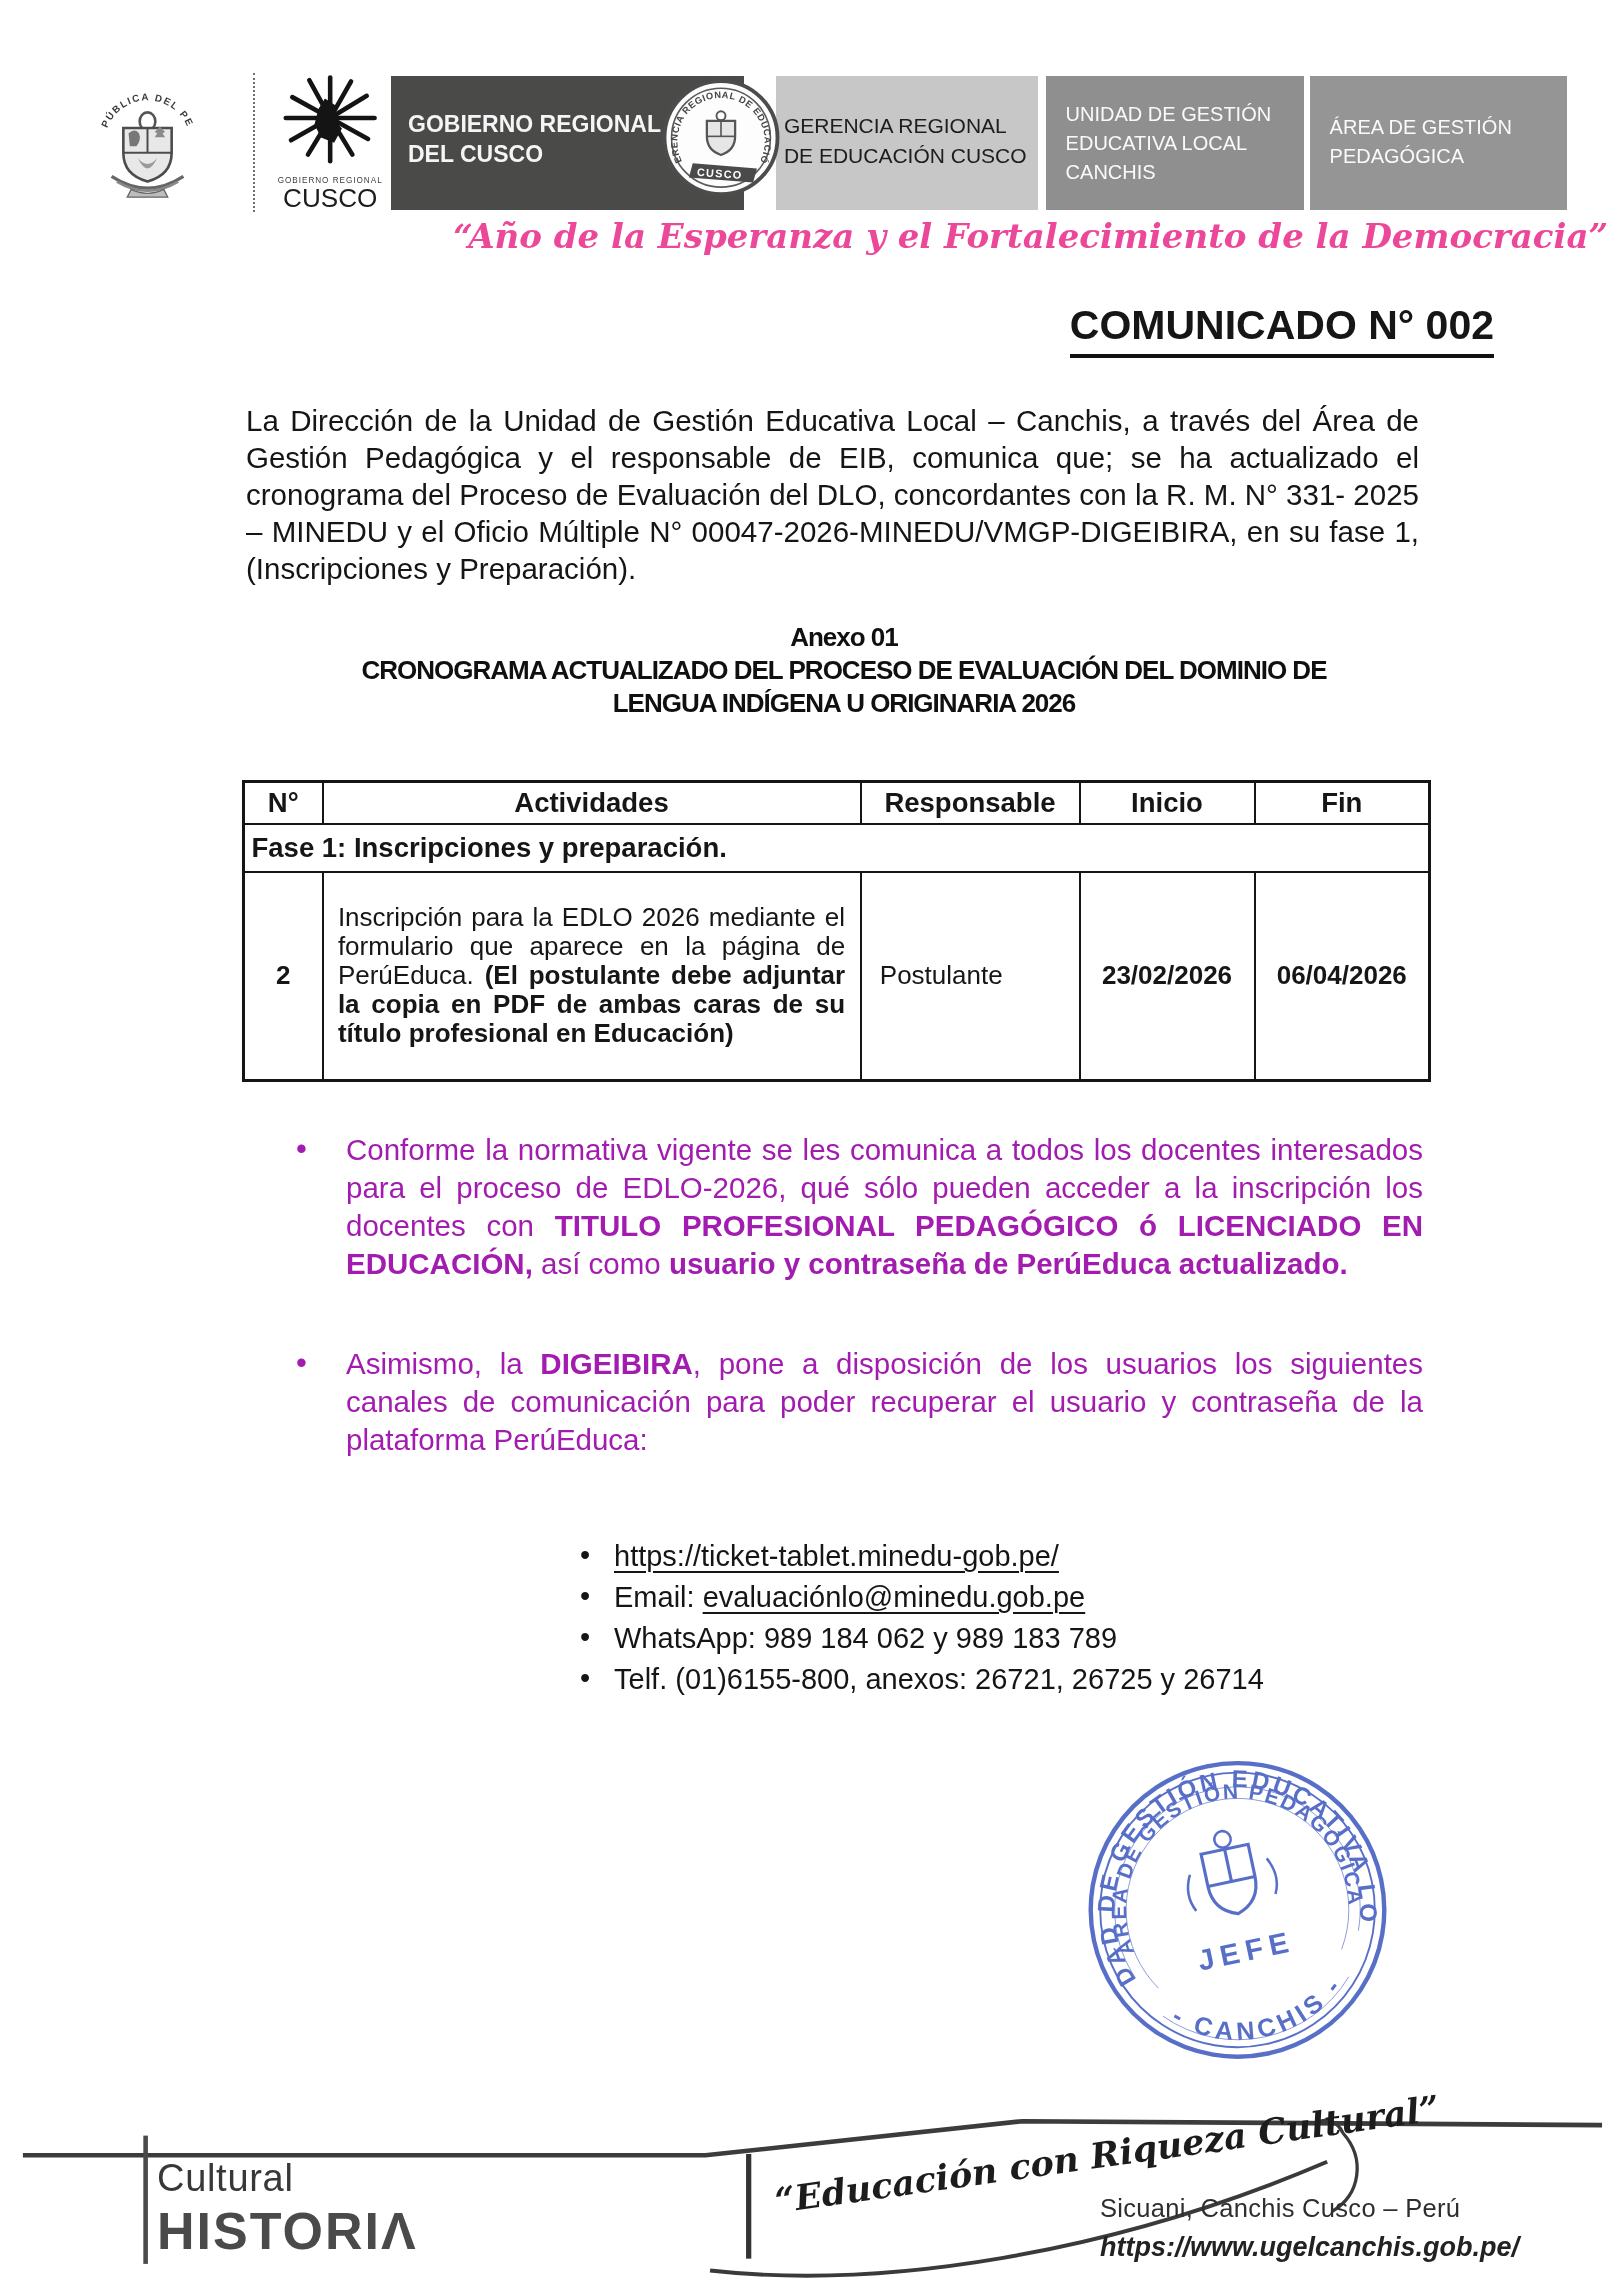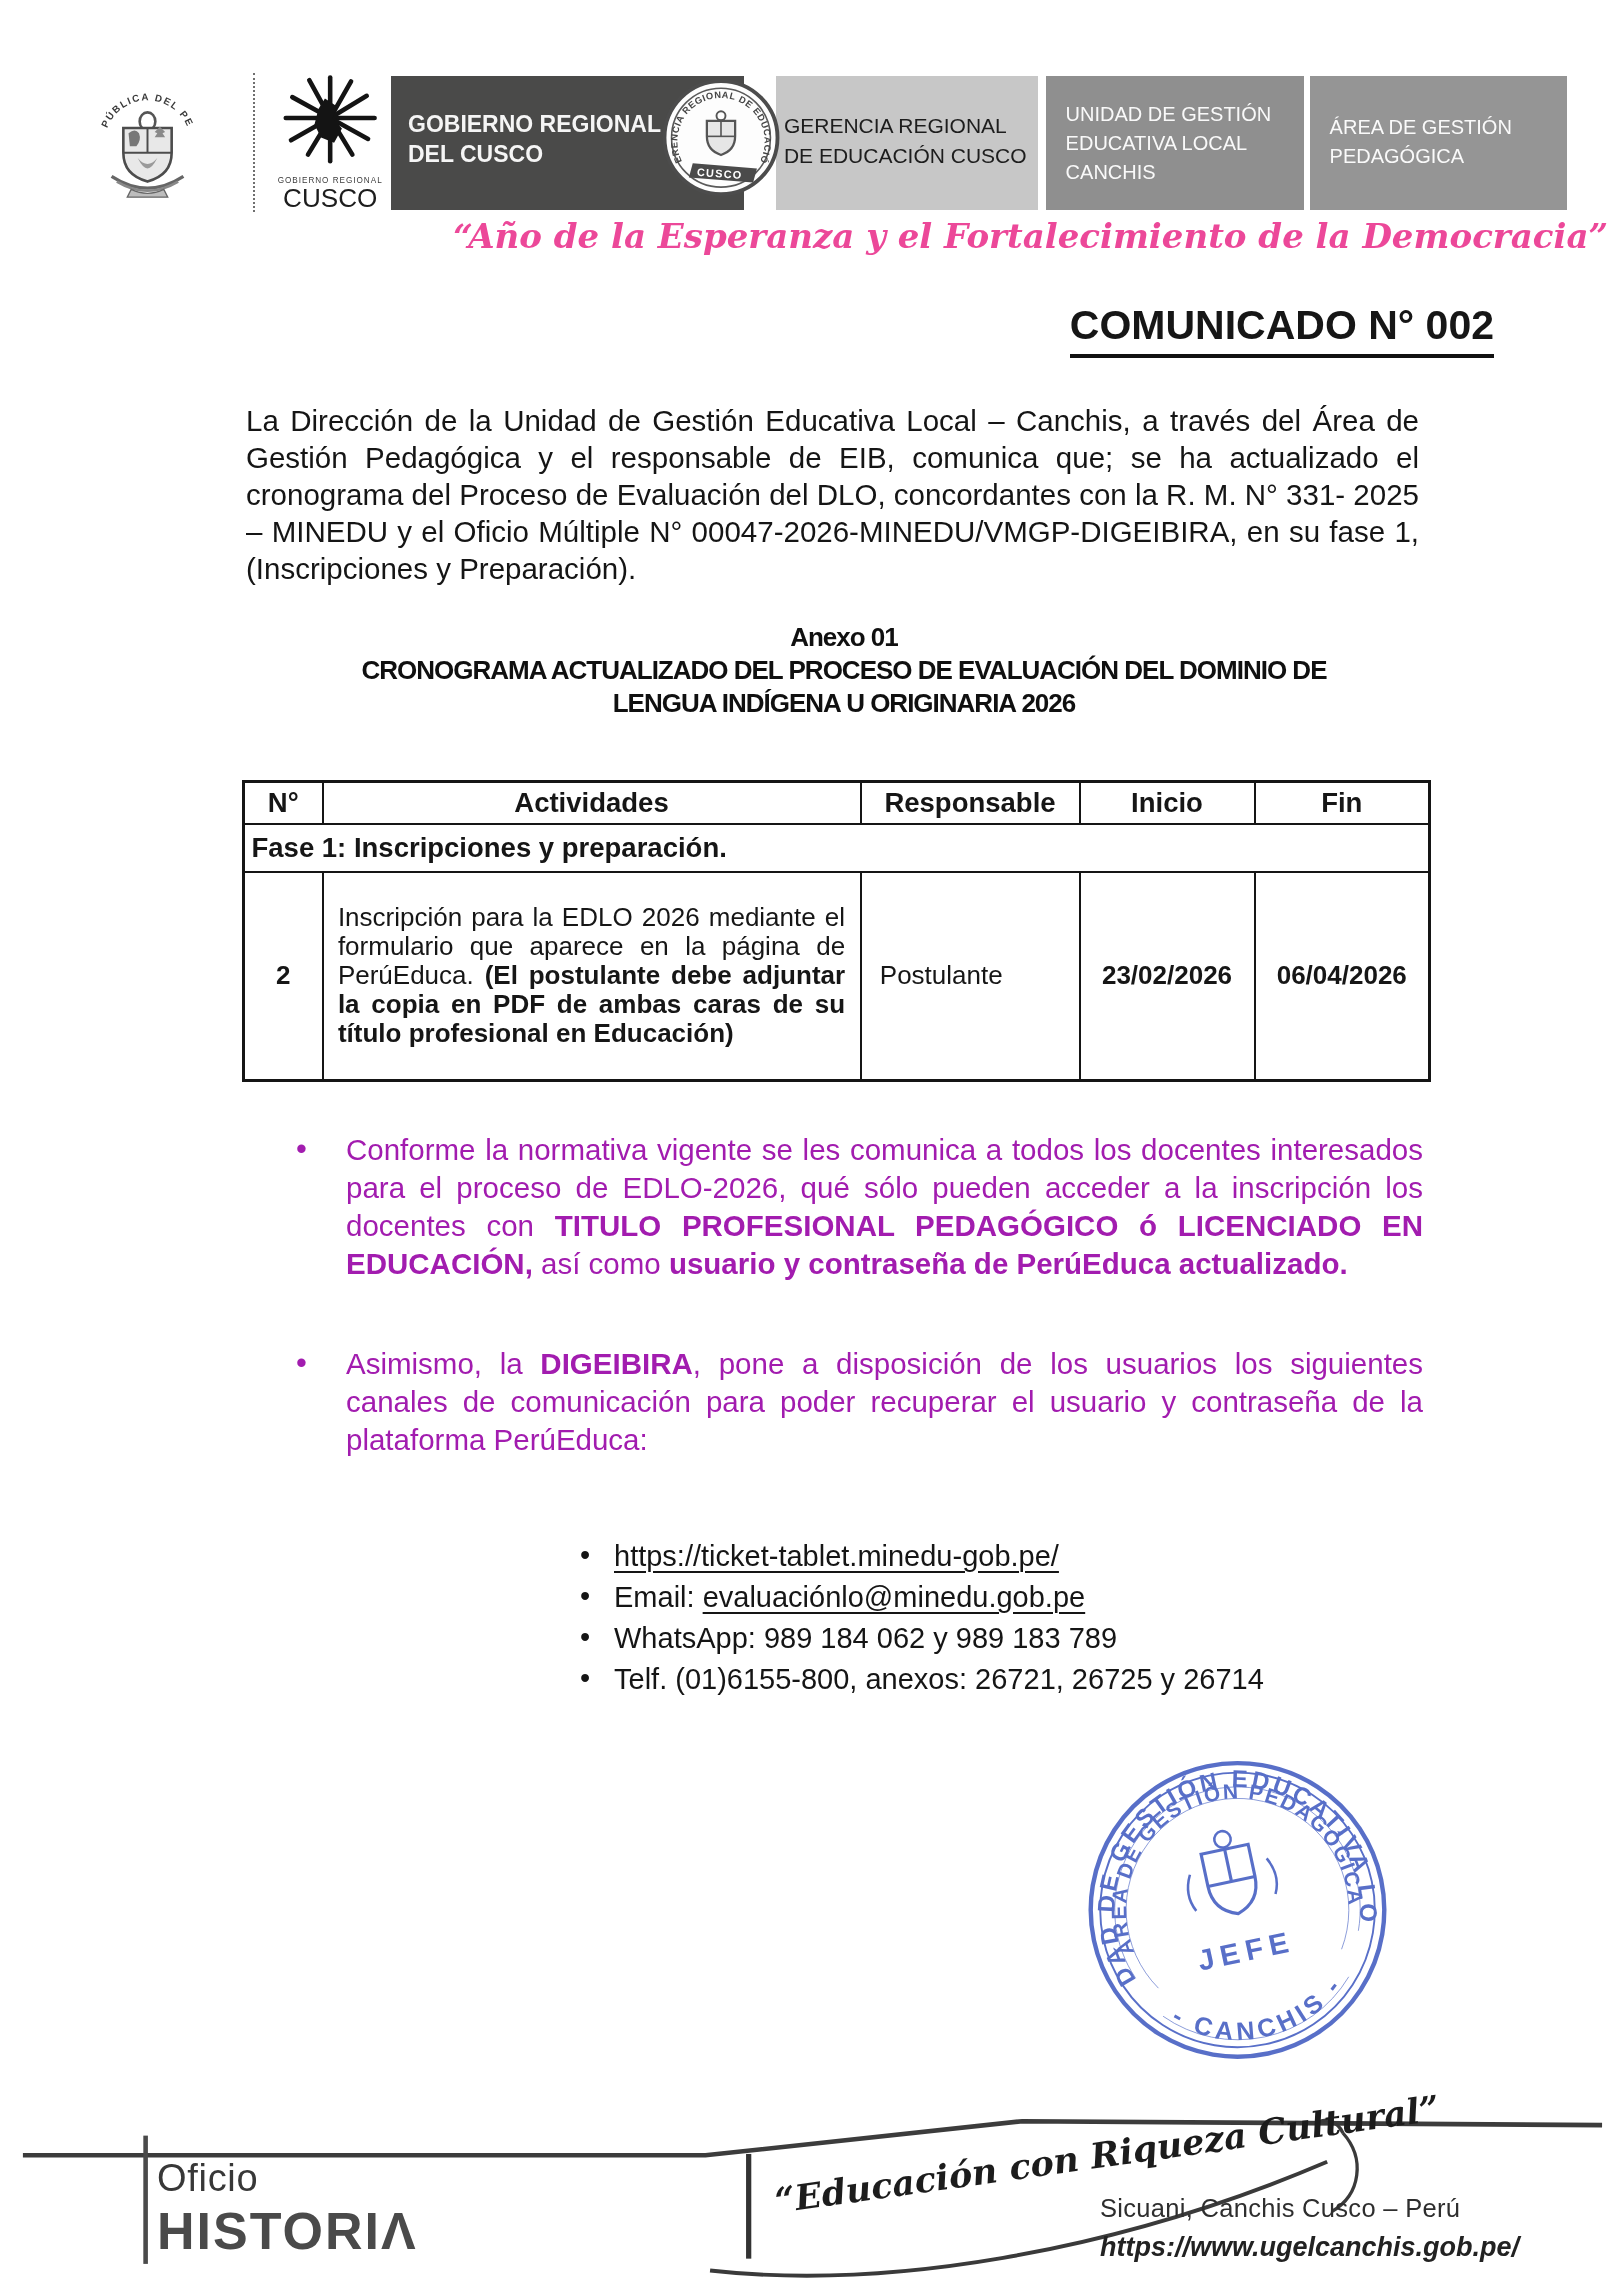--- a/index.html
+++ b/index.html
@@ -253,21 +253,21 @@
 
   <svg class="footer-svg" viewBox="0 0 2480 307">
     <path d="M 35,92 L 1078,92 L 1562,40 L 2448,46" fill="none" stroke="#3c3c3c" stroke-width="7"></path>
     <rect x="219" y="62" width="7" height="196" fill="#4a4a4a"></rect>
     <rect x="1140" y="90" width="8" height="160" fill="#333"></rect>
     <path d="M 1085,268 C 1350,298 1700,242 2028,102" fill="none" stroke="#3a3a3a" stroke-width="6"></path>
     <path d="M 2052,58 C 2086,96 2080,152 2035,178 M 2052,58 C 2044,40 2026,34 2014,42" fill="none" stroke="#3a3a3a" stroke-width="5"></path>
   </svg>
 
   <div class="logo-block">
-    <div class="logo-top">Oficio</div>
+    <div class="logo-top">Cultural</div>
     <div class="logo-bottom">HISTORIΛ</div>
   </div>
 
   <div class="slogan">“Educación con Riqueza Cultural”</div>
 
   <div class="addr">
     <div class="addr-loc">Sicuani, Canchis Cusco – Perú</div>
     <div class="addr-url">https://www.ugelcanchis.gob.pe/</div>
   </div>
 

